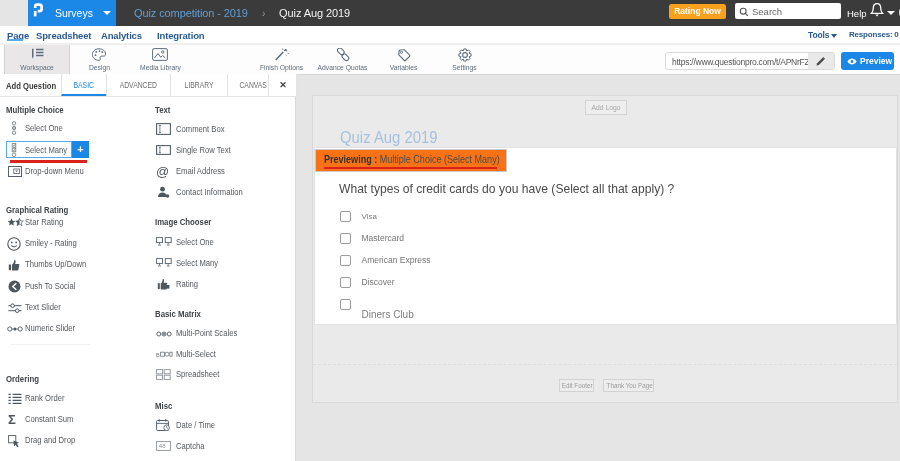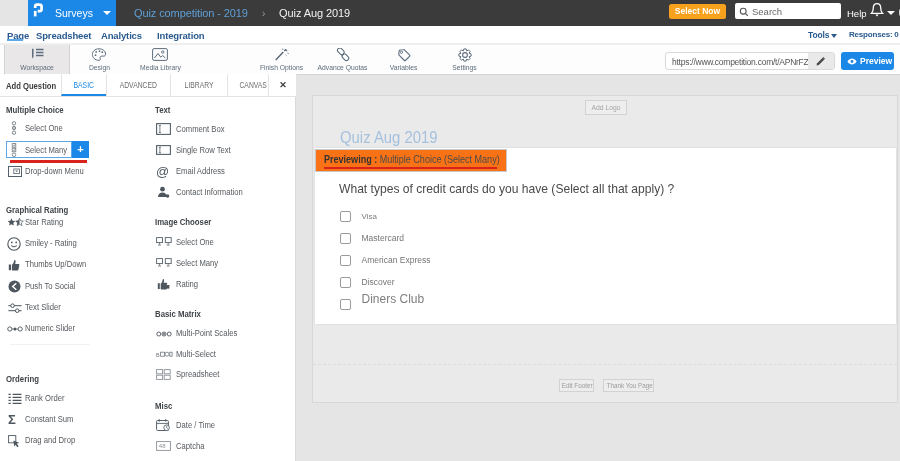--- a/index.html
+++ b/index.html
@@ -108,21 +108,21 @@
 <div id="topbar">
   <div id="brand">
     <svg class="abs" style="left:0px;top:0px" width="20" height="20" viewBox="0 0 20 20">
       <path d="M7.2 10.9 L7.2 16.4" stroke="#fff" stroke-width="2.7" fill="none"></path>
       <path d="M7.2 8 L7.2 6.3 Q7.2 4.6 8.9 4.6 L11.3 4.6 Q13.6 4.6 13.6 6.7 L13.6 9 Q13.6 11.2 11.4 11.2 L9.7 11.2" stroke="#fff" stroke-width="2.7" fill="none"></path>
     </svg>
     <span class="t">Surveys</span>
     <span class="car"></span>
   </div>
   <div id="crumbs">Quiz competition - 2019<span class="sep">›</span><span class="cur">Quiz Aug 2019</span></div>
-  <div id="upgrade">Select Now</div>
+  <div id="upgrade">Rating Now</div>
   <div id="search">
     <svg class="abs" style="left:4px;top:3.5px" width="10" height="10" viewBox="0 0 10 10">
       <circle cx="4.2" cy="4.2" r="2.9" stroke="#555" stroke-width="1.1" fill="none"></circle>
       <path d="M6.4 6.4 L8.8 8.8" stroke="#555" stroke-width="1.2"></path>
     </svg>
     <span class="ph">Search</span>
   </div>
   <span id="helptxt">Help</span>
   <svg class="abs" style="left:841px;top:2px" width="16" height="16" viewBox="0 0 16 16">
     <path d="M8 1.6 C5.4 1.6 4.3 3.7 4.3 6 C4.3 8.9 3.4 10.4 2.4 11.4 L13.6 11.4 C12.6 10.4 11.7 8.9 11.7 6 C11.7 3.7 10.6 1.6 8 1.6 Z" stroke="#fff" stroke-width="1.3" fill="none"></path>
@@ -194,21 +194,21 @@
     <div class="lbl">Variables</div>
   </div>
   <div class="tcell" style="left:434px">
     <svg width="15" height="14" viewBox="0 0 14 14">
       <path d="M5.3 2.9 L5.9 0.9 L8.1 0.9 L8.7 2.9 L10.5 1.9 L12.1 3.5 L11.1 5.3 L13.1 5.9 L13.1 8.1 L11.1 8.7 L12.1 10.5 L10.5 12.1 L8.7 11.1 L8.1 13.1 L5.9 13.1 L5.3 11.1 L3.5 12.1 L1.9 10.5 L2.9 8.7 L0.9 8.1 L0.9 5.9 L2.9 5.3 L1.9 3.5 L3.5 1.9 Z" stroke="#5c6c7c" stroke-width="1" fill="none" stroke-linejoin="round"></path>
       <circle cx="7" cy="7" r="2.4" stroke="#5c6c7c" stroke-width="1.1" fill="none"></circle>
     </svg>
     <div class="lbl">Settings</div>
   </div>
   <div id="urlbox">
-    <span class="u">https://www.competition.com/t/APNrFZ</span>
+    <span class="u">https://www.questionpro.com/t/APNrFZ</span>
     <div id="urlpen"></div>
     <svg class="abs" style="right:8px;top:3px" width="11" height="11" viewBox="0 0 11 11">
       <path d="M1.5 9.5 L2.1 7.2 L7.6 1.7 L9.3 3.4 L3.8 8.9 Z" fill="#4a4a4a"></path>
       <path d="M8.3 1 L10 2.7 L9.3 3.4 L7.6 1.7 Z" fill="#4a4a4a"></path>
     </svg>
   </div>
   <div id="previewbtn">
     <svg class="abs" style="left:6px;top:5.5px" width="10" height="7" viewBox="0 0 10 7">
       <path d="M0.4 3.5 C1.8 1.2 3.6 0.5 5 0.5 C6.4 0.5 8.2 1.2 9.6 3.5 C8.2 5.8 6.4 6.5 5 6.5 C3.6 6.5 1.8 5.8 0.4 3.5 Z" fill="#fff"></path>
       <circle cx="5" cy="3.5" r="1.4" fill="#1b87e6"></circle>
@@ -425,19 +425,19 @@
     <div id="question">What types of credit cards do you have (Select all that apply) ?</div>
     <div class="chk" style="top:63px"></div>
       <div class="clbl" style="top:64px;font-size:8px;color:#7e7e7e;">Visa</div>
     <div class="chk" style="top:84.5px"></div>
       <div class="clbl" style="top:85.5px;font-size:8.5px;">Mastercard</div>
     <div class="chk" style="top:106.5px"></div>
       <div class="clbl" style="top:107.5px;font-size:8.5px;">American Express</div>
     <div class="chk" style="top:128.5px"></div>
       <div class="clbl" style="top:129.5px;font-size:8.5px;">Discover</div>
     <div class="chk" style="top:150.5px"></div>
-      <div class="clbl" style="top:147px;font-size:12px;color:#7e7e7e;">Diners Club</div>
+      <div class="clbl" style="top:162px;font-size:10px;color:#7e7e7e;">Diners Club</div>
   </div>
   <div id="footrow">
     <div class="fbtn" style="left:246px;width:35px;"><span class="in">Edit Footer</span></div>
     <div class="fbtn" style="left:290px;width:51px;"><span class="in">Thank You Page</span></div>
   </div>
 </div>
 
 </body></html>

